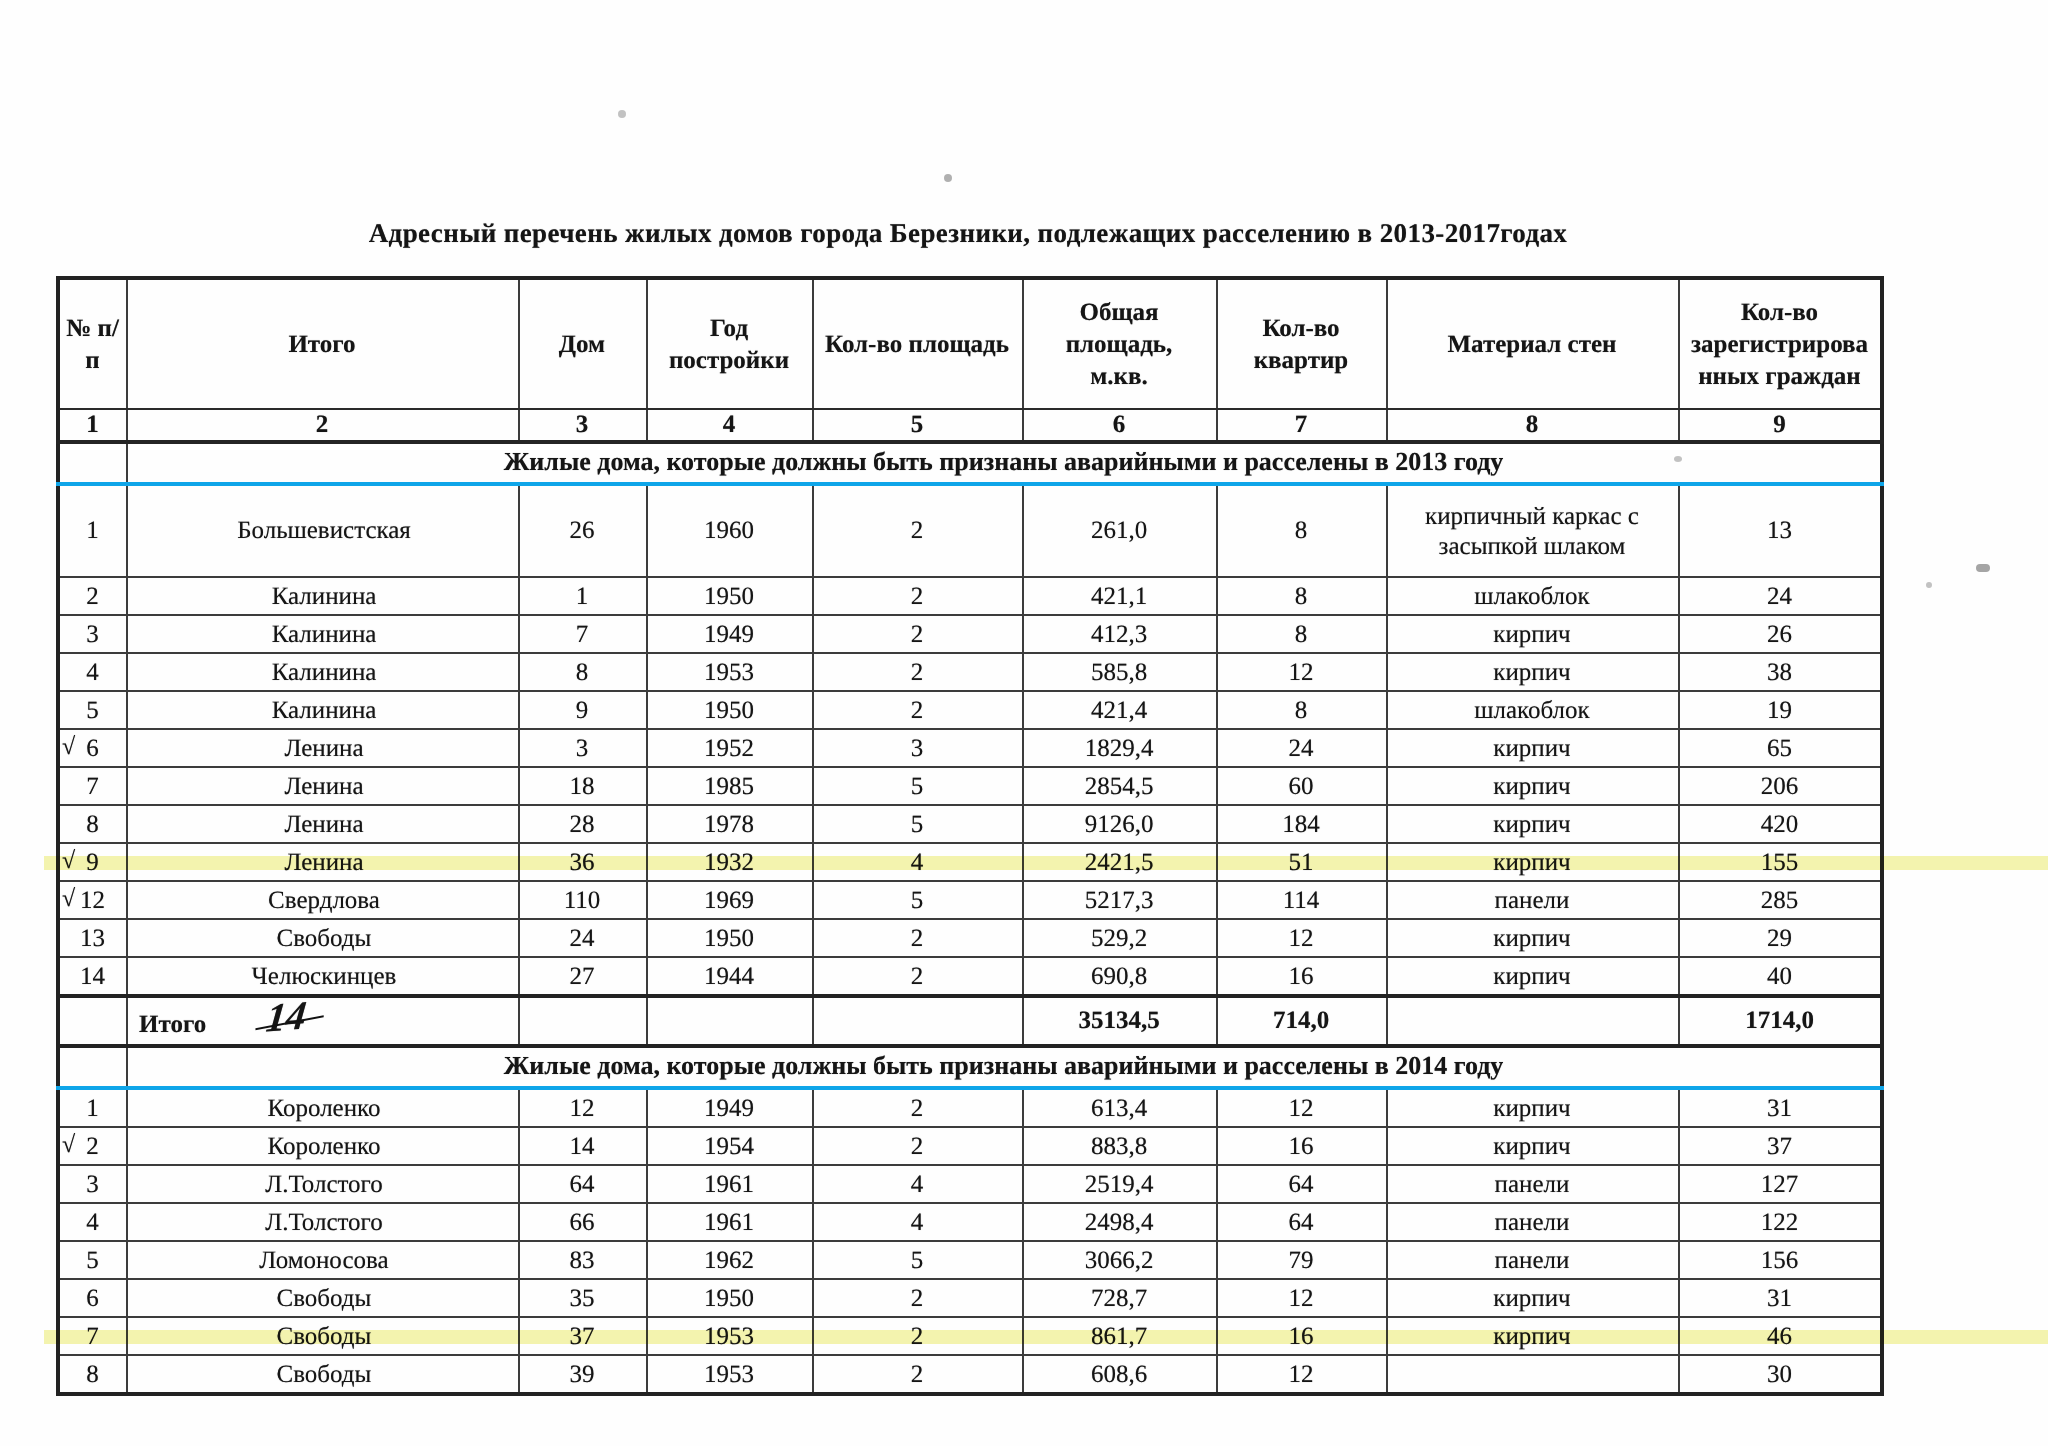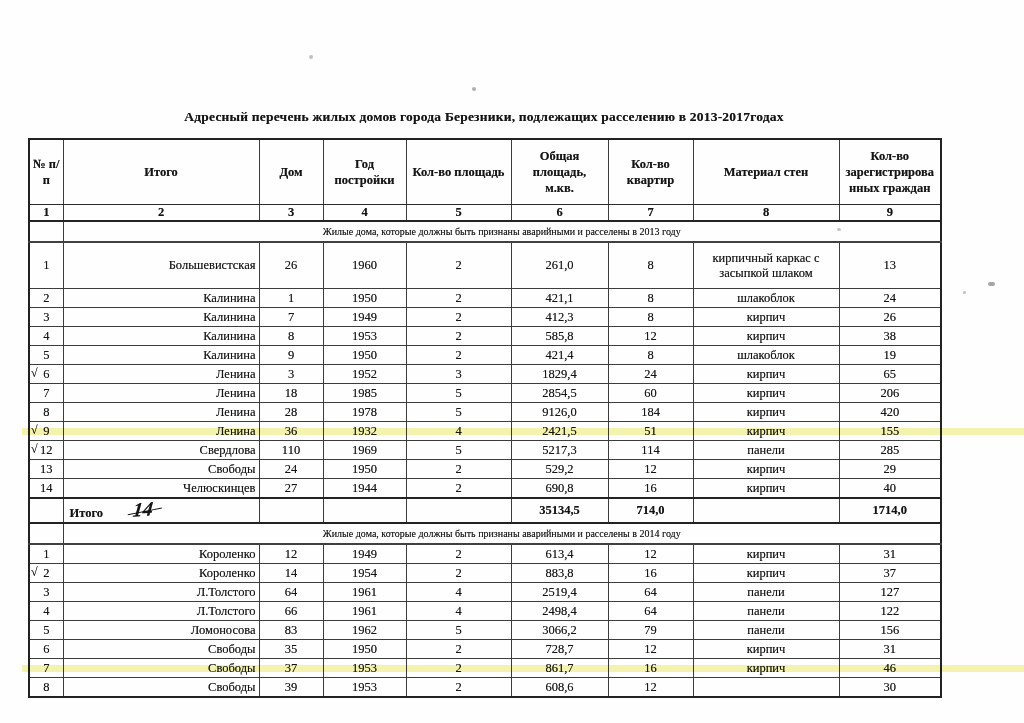--- a/index.html
+++ b/index.html
@@ -27,26 +27,26 @@
     text-align:center;vertical-align:middle;
     overflow:hidden;
     text-shadow:0 0 .4px rgba(0,0,0,.5);
   }
   thead th{
     font-weight:bold;white-space:pre-line;height:64px;line-height:1.3;
     border-bottom:1.5px solid #2a2a2a;
   }
   tr.numbers th{height:15px;font-weight:bold;line-height:1;border-bottom:1.5px solid #222;}
   tr.section-row td{
-    font-weight:normal;font-size:10px;height:19px;
-    border-top:2px solid #242424;border-bottom:2px solid #404040;
+    font-weight:bold;font-size:13px;height:19px;
+    border-top:2px solid #242424;border-bottom:2px solid #0ea5e9;
   }
   tbody td{height:18px;}
   tr.first-row td{height:45px;line-height:1.15;}
-  td.c-street{text-align:right;padding-left:5px;}
+  td.c-street{text-align:center;padding-left:5px;}
   td.c-num{position:relative;}
   .check{
     position:absolute;left:1px;top:50%;transform:translateY(-52%);
     font-size:12px;font-weight:bold;
   }
   tr.total-row td{
     font-weight:bold;height:23px;
     border-top:2px solid #222;border-bottom:2px solid #222;
   }
   td.total-label{text-align:left;padding-left:6px;}

